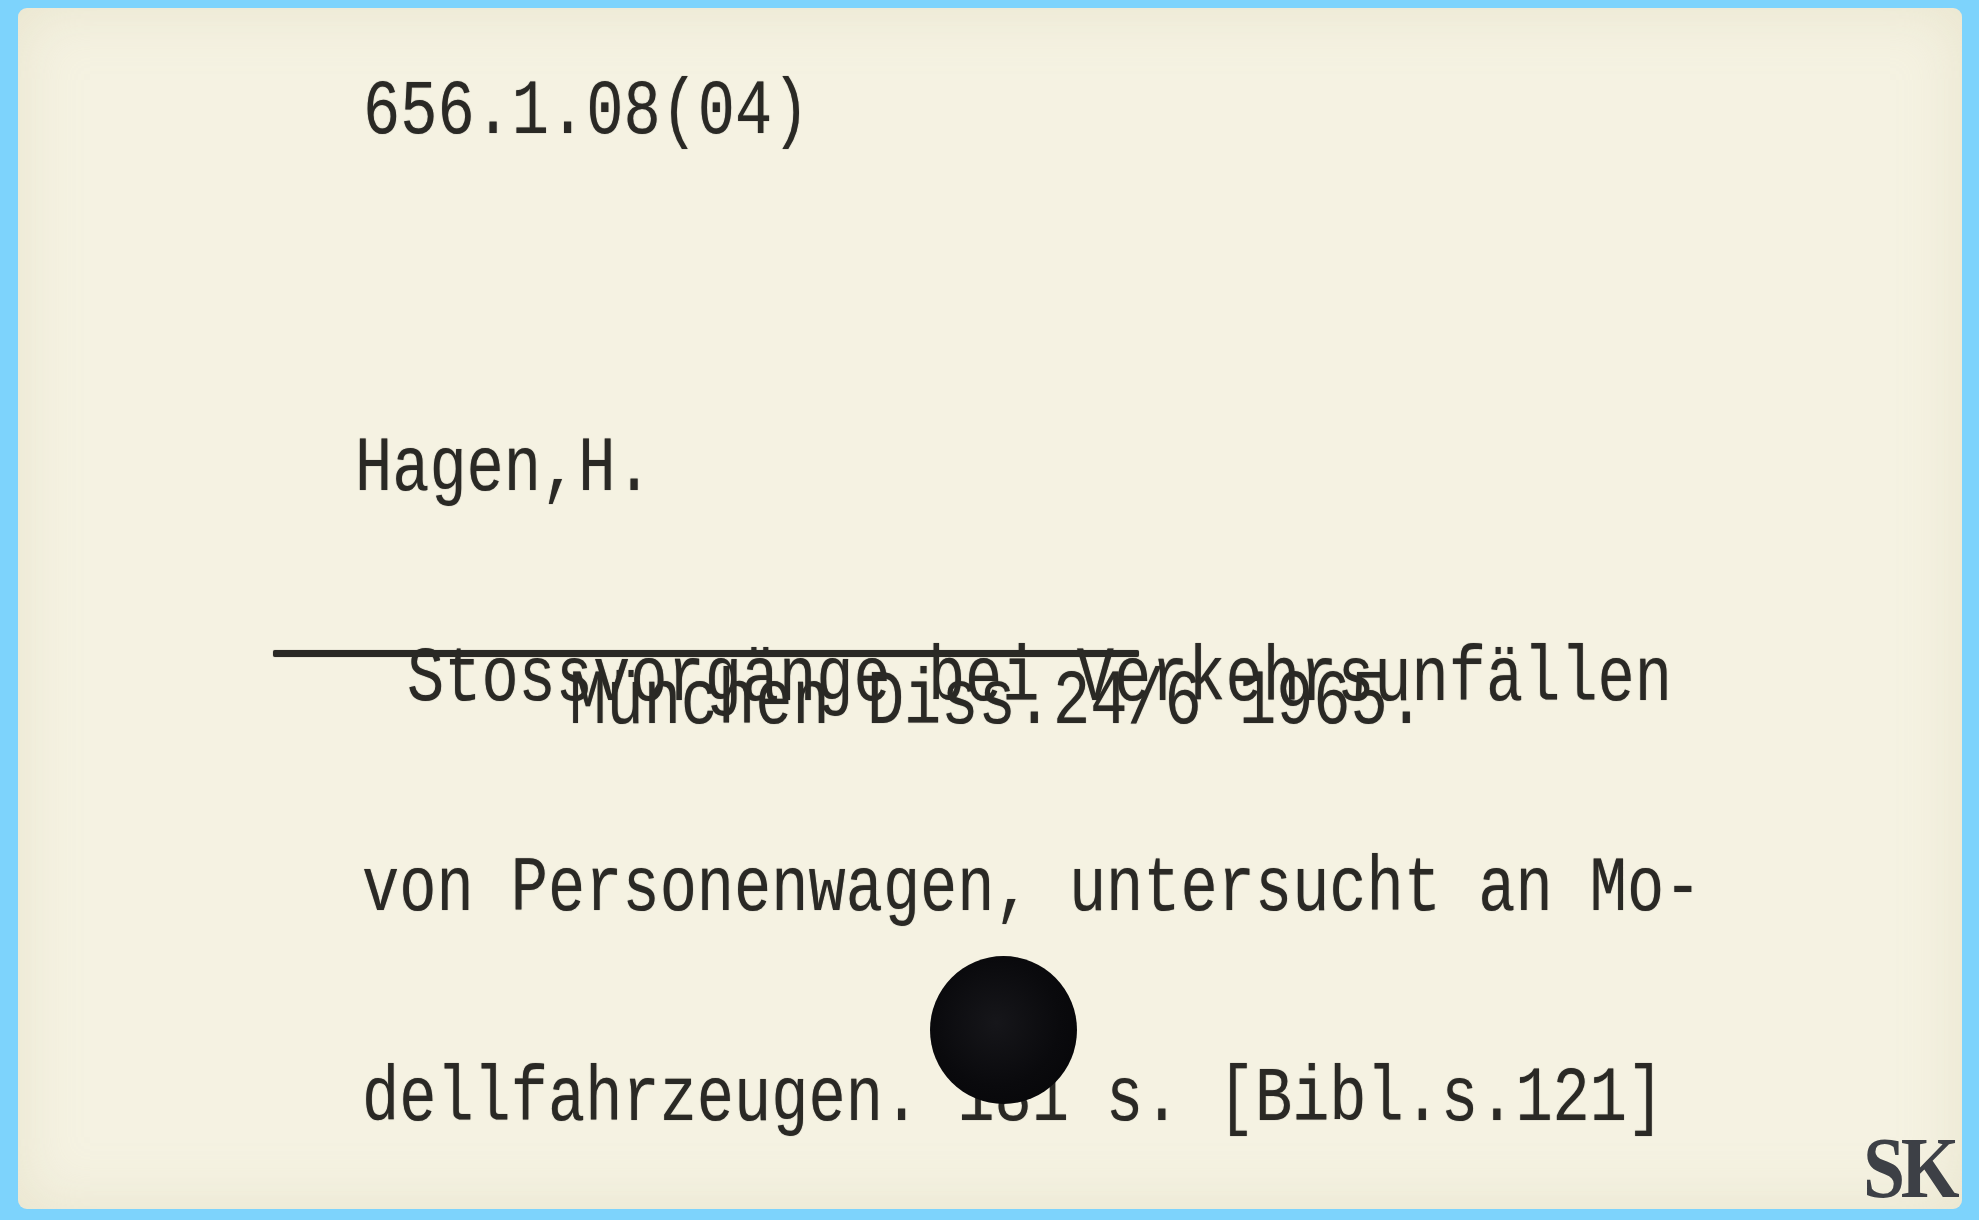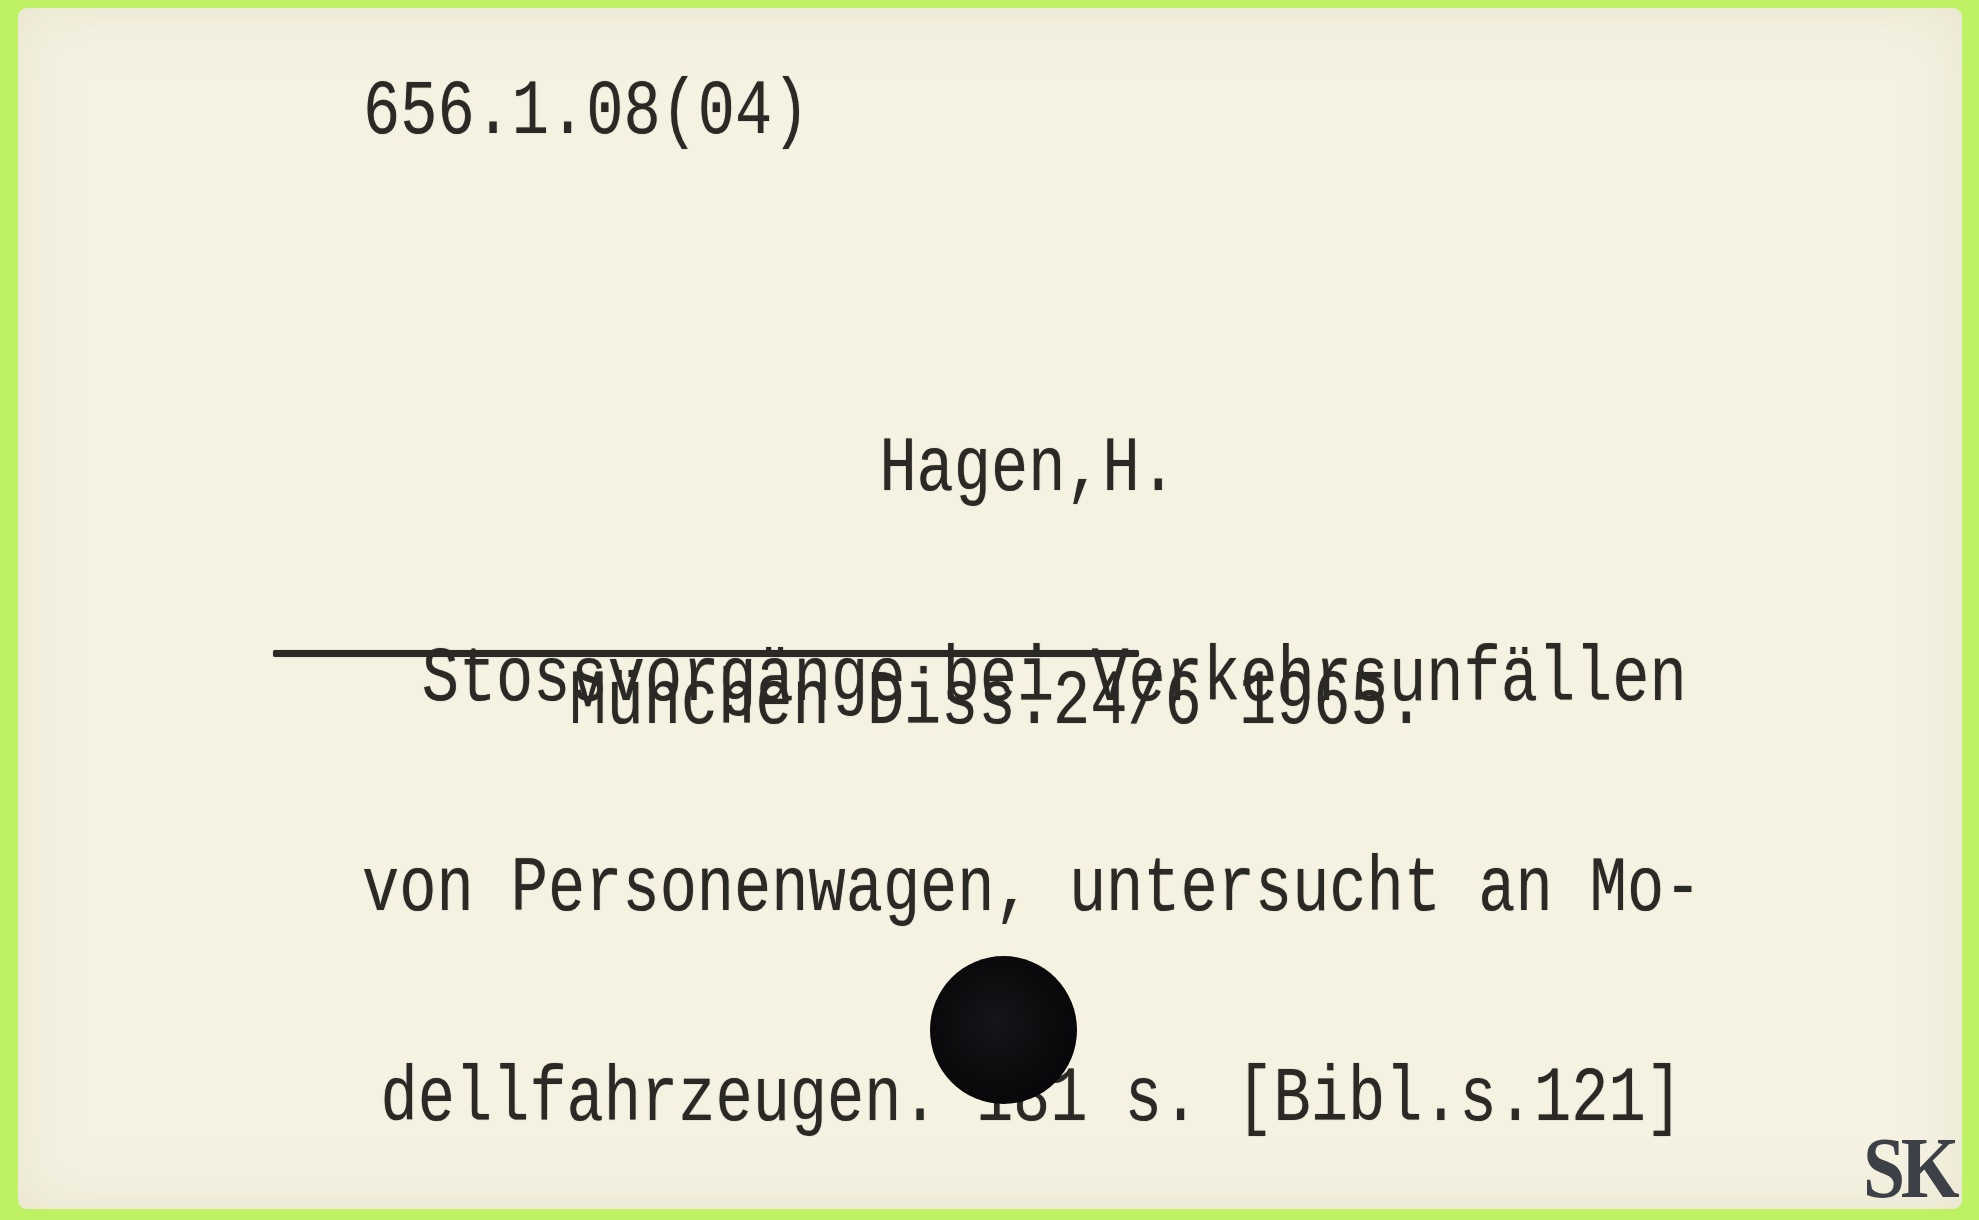--- a/index.html
+++ b/index.html
@@ -5,22 +5,21 @@
   * { margin: 0; padding: 0; box-sizing: border-box; }
   html, body {
     width: 1979px; height: 1220px;
     background: #050505;
     overflow: hidden;
     font-family: "Liberation Mono", "DejaVu Sans Mono", monospace;
   }
   .stage {
     position: relative;
     width: 1979px; height: 1220px;
-    background: #bef264;
-    text-align: center;
+    background: #7dd3fc;
   }
   .card {
     position: absolute;
     left: 18px; top: 8px;
     width: 1944px; height: 1201px;
     background: #f5f2e2;
     border-radius: 9px;
     box-shadow: inset 0 0 60px rgba(210,203,165,0.35);
   }
   .typed {

